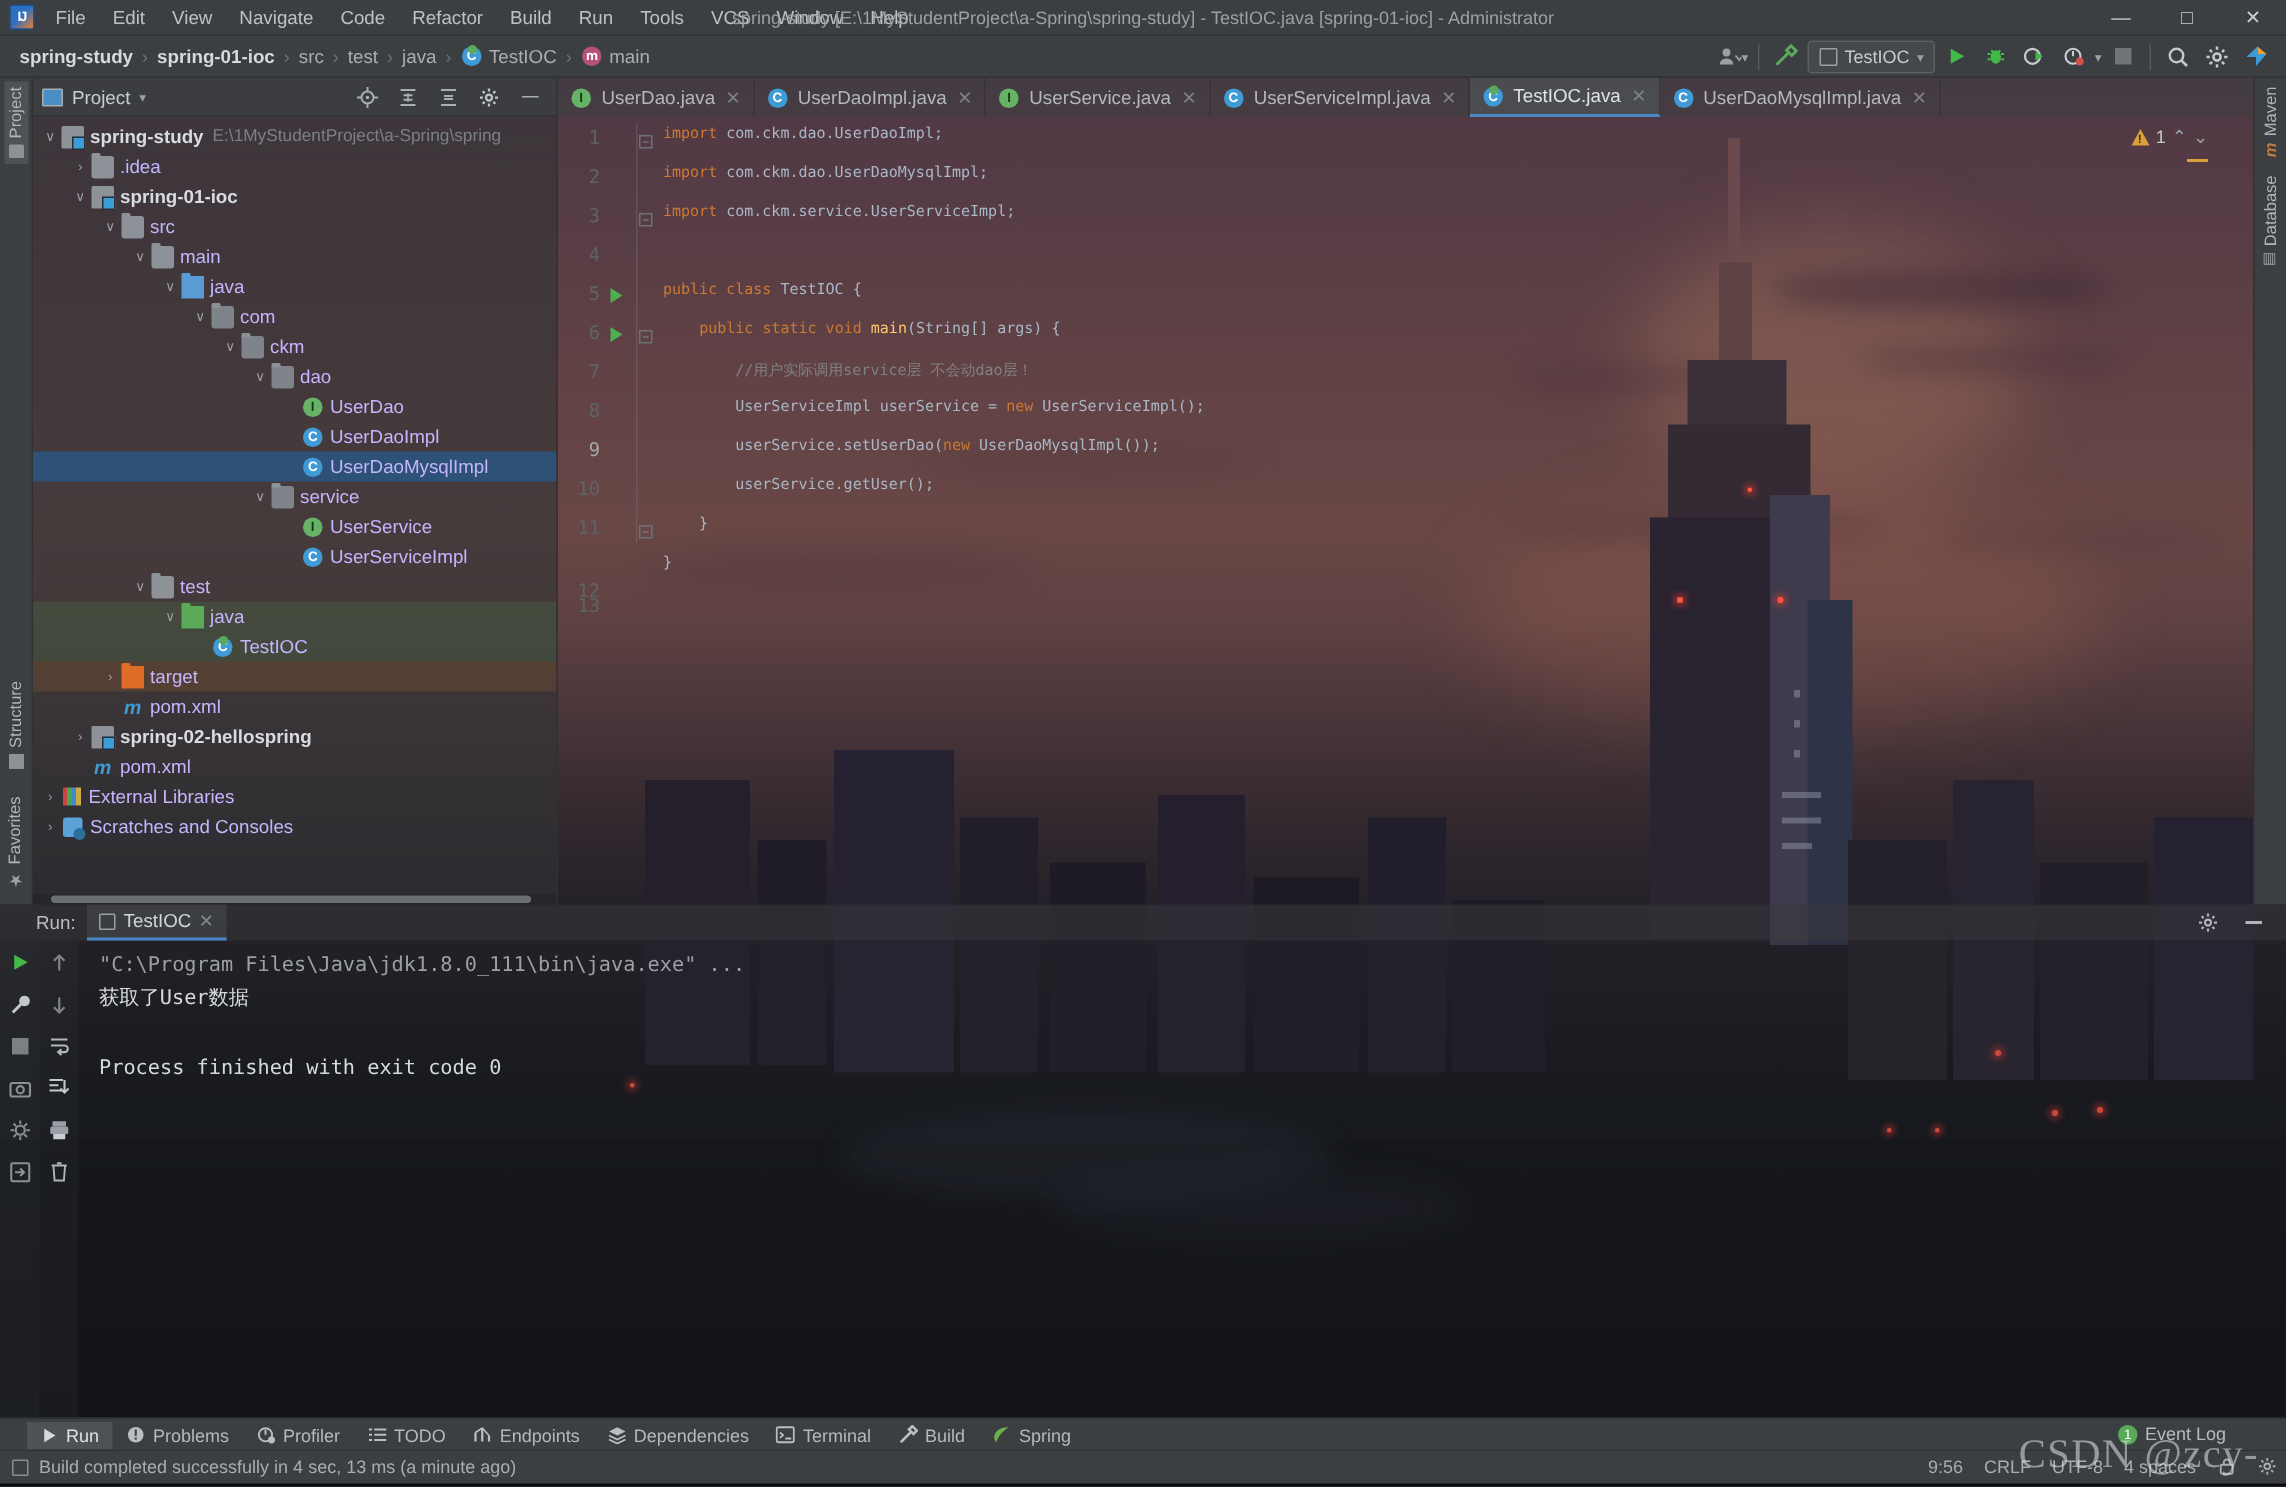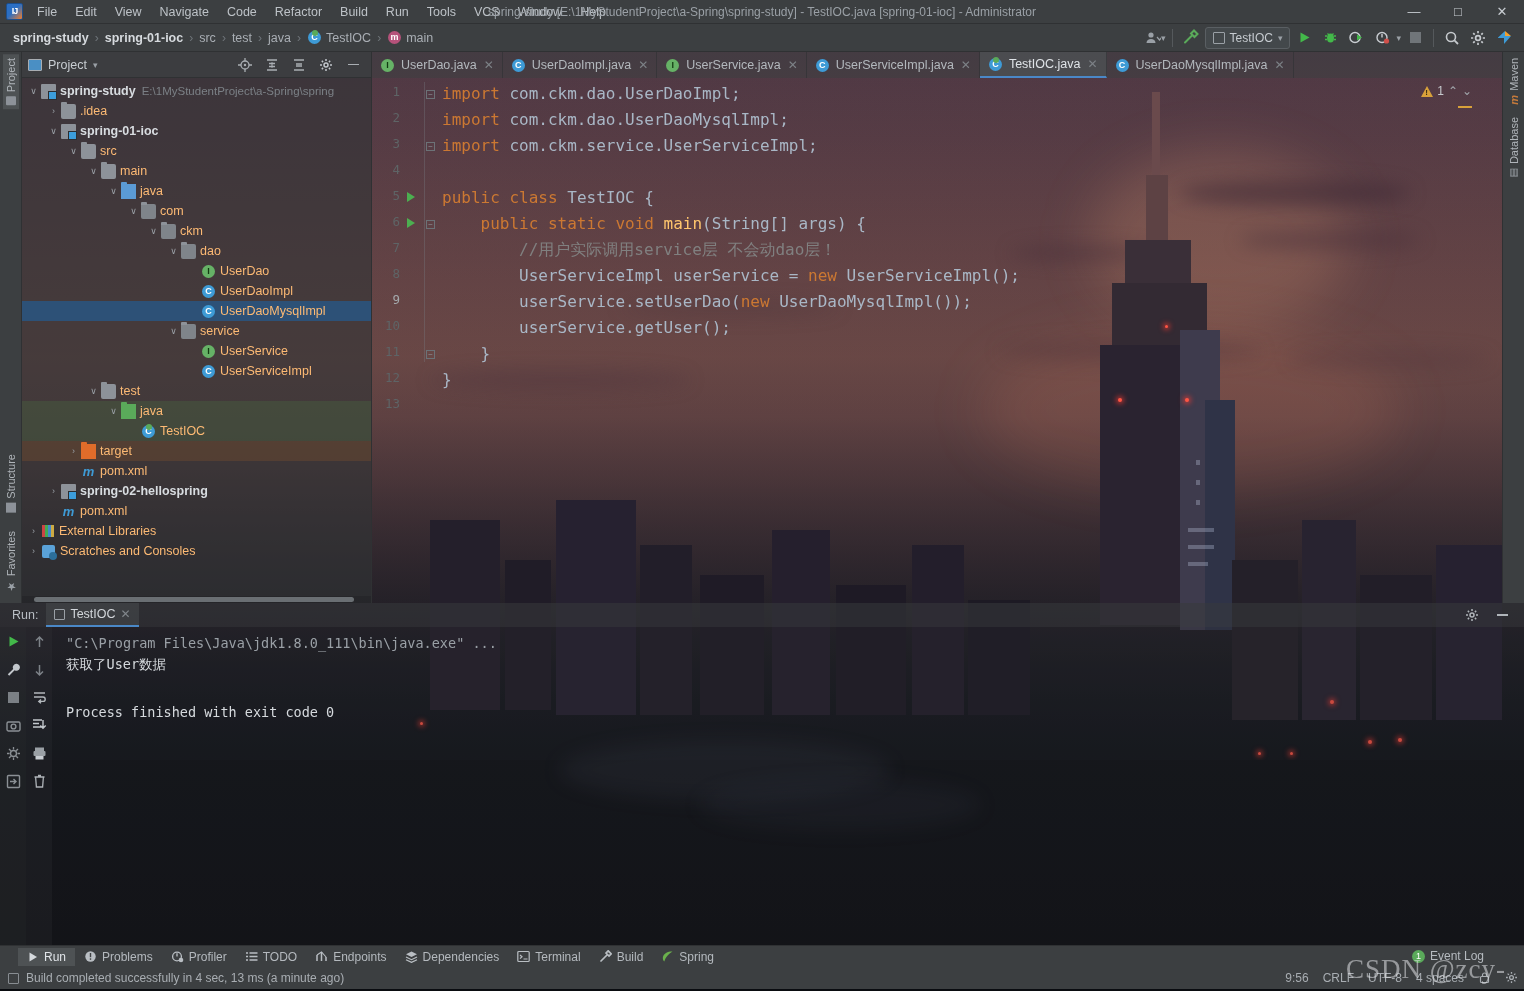--- a/index.html
+++ b/index.html
@@ -109,21 +109,21 @@
   }
   .proj-title{ font-size:12.5px; color:#c8cdd2; }
   .proj-head-icons{ margin-left:auto; display:flex; align-items:center; gap:3px; }
   .tree{ flex:1; overflow:hidden; padding-top:3px; font-size:12.5px; position:relative; }
   .trow{ height:20px; display:flex; align-items:center; white-space:nowrap; padding-right:4px; }
   .trow.sel{ background:#2d5177; }
   .trow.hl-green{ background:rgba(70,96,64,0.45); }
   .trow.hl-orange{ background:rgba(120,78,44,0.38); }
   .arrow{ width:11px; height:11px; flex:none; margin-right:2px; color:#9aa0a6; font-size:9px;
           display:flex; align-items:center; justify-content:center; }
-  .tlabel{ color:#fdba74; }
+  .tlabel{ color:#c4b5fd; }
   .tlabel.bold{ font-weight:bold; color:#d8dce0; }
   .tpath{ color:#7b8086; font-size:11.5px; margin-left:6px; }
   .ico{ width:15px; height:15px; flex:none; margin-right:4px; position:relative; }
   .ico.folder{ background:#8d9299; border-radius:1px 2px 2px 2px; }
   .ico.folder::before{ content:""; position:absolute; left:0; top:-2px; width:6px; height:3px; background:#8d9299; border-radius:1px 1px 0 0; }
   .ico.folder-src{ background:#5b9bd5; }
   .ico.folder-src::before{ content:""; position:absolute; left:0; top:-2px; width:6px; height:3px; background:#5b9bd5; border-radius:1px 1px 0 0; }
   .ico.folder-test{ background:#5aaa5a; }
   .ico.folder-test::before{ content:""; position:absolute; left:0; top:-2px; width:6px; height:3px; background:#5aaa5a; border-radius:1px 1px 0 0; }
   .ico.folder-target{ background:#e06c2a; }
@@ -159,41 +159,41 @@
   .editor{ flex:1; position:relative; overflow:hidden; display:flex; }
   .gutter{ width:62px; flex:none; position:relative; }
   .lnum{ position:absolute; right:34px; font-family:"DejaVu Sans Mono", monospace; font-size:12.5px; color:#5e6466; text-align:right; width:22px; }
   .lnum.cur{ color:#a4aaad; }
   .runmark{ position:absolute; left:34px; width:11px; height:11px; }
   .runmark::after{
     content:""; position:absolute; left:1px; top:0;
     border-left:8px solid #4caf50; border-top:5px solid transparent; border-bottom:5px solid transparent;
   }
   .foldmark{ position:absolute; left:54px; width:9px; height:9px; border:1px solid #6c7277; color:#8d9398; font-size:8px; line-height:7px; text-align:center; }
-  .codearea{ flex:1; position:relative; font-family:"DejaVu Sans Mono", monospace; font-size:16px; }
+  .codearea{ flex:1; position:relative; font-family:"DejaVu Sans Mono", monospace; font-size:10px; }
   .cline{ position:absolute; left:8px; white-space:pre; color:#a9b7c6; }
   .kw{ color:#cc7832; }
   .cm{ color:#808080; }
   .fn{ color:#ffc66d; }
   .fold-rail{ position:absolute; left:0; top:0; bottom:0; width:1px; background:rgba(120,126,132,0.35); }
   .warnbox{ position:absolute; right:30px; top:6px; display:flex; align-items:center; gap:4px; font-size:12px; color:#c5c9cd; }
   .warn-tri{ width:0;height:0;border-left:6px solid transparent;border-right:6px solid transparent;border-bottom:11px solid #d8a13a; position:relative; }
   .warn-tri::after{ content:"!"; position:absolute; left:-2px; top:2px; font-size:8px; color:#3a2d10; font-weight:bold; }
   .chev{ color:#a0a5aa; font-size:12px; }
   .marker-line{ position:absolute; right:30px; top:28px; width:14px; height:2px; background:#d8a13a; }
 
   .rightstrip{
     width:22px; background:#3c3f41; border-left:1px solid #2f3133;
     display:flex; flex-direction:column; align-items:center; padding-top:2px; gap:4px;
   }
 
   
   .runwin{ position:relative; z-index:5; height:342px; display:flex; flex-direction:column; background:rgba(43,45,48,0.25); }
   .run-header{
-    height:24px; display:flex; align-items:center; padding-left:12px; gap:8px;
+    height:24px; display:flex; align-items:center; padding-left:24px; gap:8px;
     background:rgba(60,63,65,0.40);
   }
   .run-label{ font-size:12.5px; color:#b9bec4; }
   .runtab{
     display:flex; align-items:center; gap:5px; height:24px; padding:0 8px;
     font-size:12.5px; color:#d2d6da; border-bottom:2px solid #4a88c7; background:rgba(77,82,84,0.45);
   }
   .runtab .x{ color:#82878c; font-size:12px; }
   .run-header-right{ margin-left:auto; display:flex; align-items:center; gap:6px; padding-right:10px; }
   .run-body{ flex:1; display:flex; min-height:0; }
@@ -639,21 +639,21 @@
           <div class="lnum" style="top: 32px;">2</div>
           <div class="lnum" style="top: 58px;">3</div>
           <div class="lnum" style="top: 84px;">4</div>
           <div class="lnum" style="top: 110px;">5</div>
           <div class="lnum" style="top: 136px;">6</div>
           <div class="lnum" style="top: 162px;">7</div>
           <div class="lnum" style="top: 188px;">8</div>
           <div class="lnum cur" style="top: 214px;">9</div>
           <div class="lnum" style="top: 240px;">10</div>
           <div class="lnum" style="top: 266px;">11</div>
-          <div class="lnum" style="top: 292px;">12</div>
+          <div class="lnum" style="top: 308px;">12</div>
           <div class="lnum" style="top: 318px;">13</div>
           <div class="runmark" style="top: 114px;"></div>
           <div class="runmark" style="top: 140px;"></div>
           <div class="foldmark" style="top: 12px;">−</div>
           <div class="foldmark" style="top: 64px;">−</div>
           <div class="foldmark" style="top: 142px;">−</div>
           <div class="foldmark" style="top: 272px;">−</div>
         </div>
       <div class="codearea" id="codearea">
           <div class="cline" style="top: 6px;"><span class="kw">import</span> com.ckm.dao.UserDaoImpl;</div>

